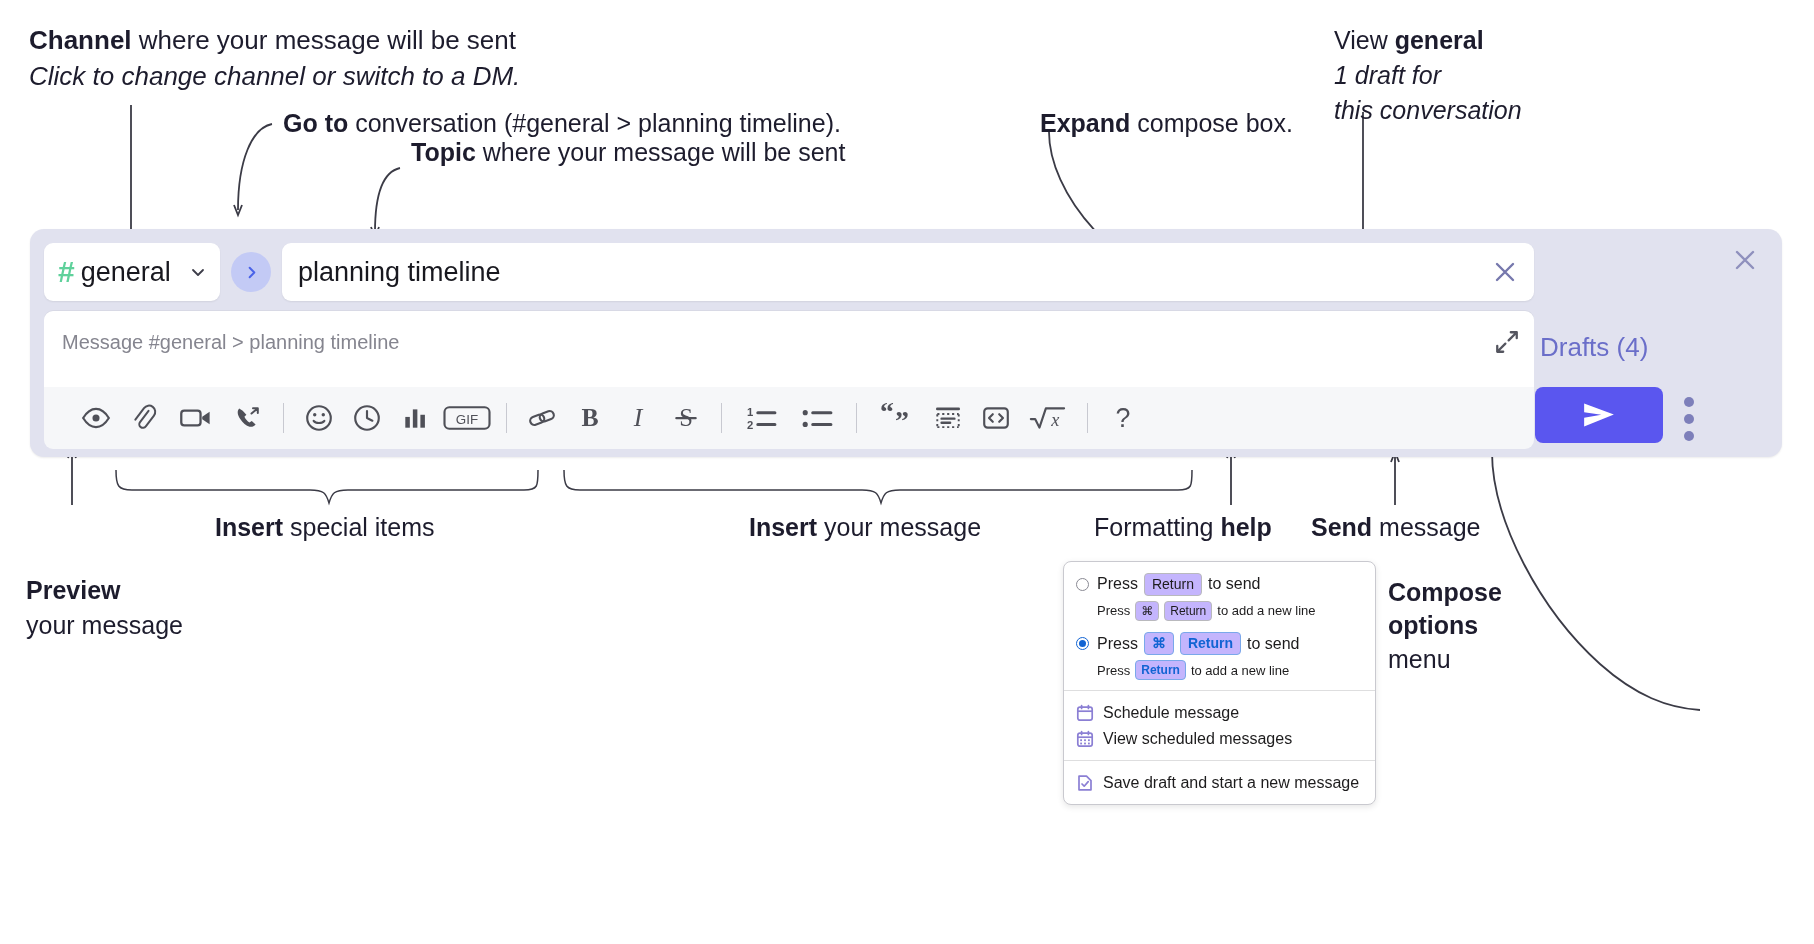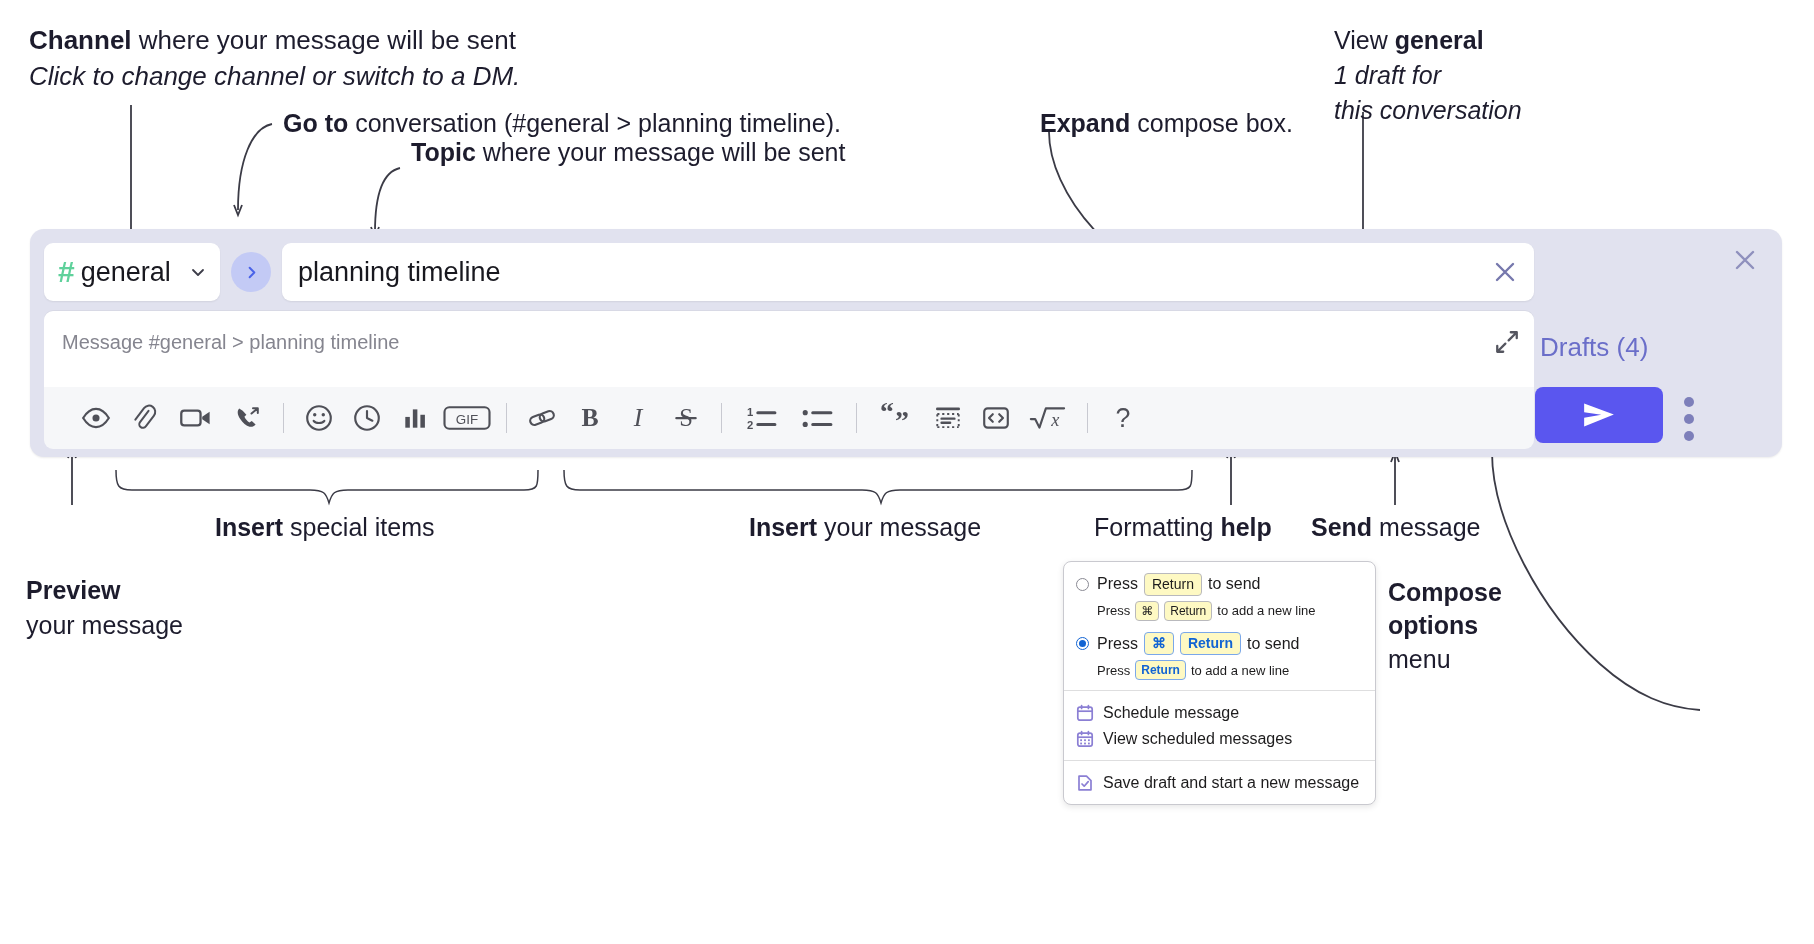--- a/index.html
+++ b/index.html
@@ -97,21 +97,21 @@
   }
   .radio.on{border-color:#1264d3;background:#fff;position:relative;}
   .radio.on::after{
     content:"";position:absolute;inset:2px;border-radius:50%;background:#1264d3;
   }
   .opt-main{font-size:16px;color:#1d1c1d;display:flex;align-items:center;gap:6px;}
   .opt-sub{font-size:13px;color:#1d1c1d;display:flex;align-items:center;gap:5px;
            padding:3px 12px 2px 33px;}
   .kbd{
     border:1px solid #b9b9bd;border-radius:4px;padding:1px 7px;
-    font-size:14px;color:#1d1c1d;background:#fef9c3;line-height:1.35;display:inline-block;
+    font-size:14px;color:#1d1c1d;background:#c4b5fd;line-height:1.35;display:inline-block;
   }
   .kbd.sm{font-size:12px;padding:1px 5px;}
   .kbd.blue{border-color:#7aa8ea;color:#1264d3;font-weight:600;}
   .menu-item{
     display:flex;align-items:center;gap:9px;padding:4px 12px;font-size:16px;color:#1d1c1d;
   }
   .mi-icon{width:18px;height:18px;flex:0 0 auto;color:#8b7fd4;}
 
   
   .lines{position:absolute;inset:0;pointer-events:none;}

